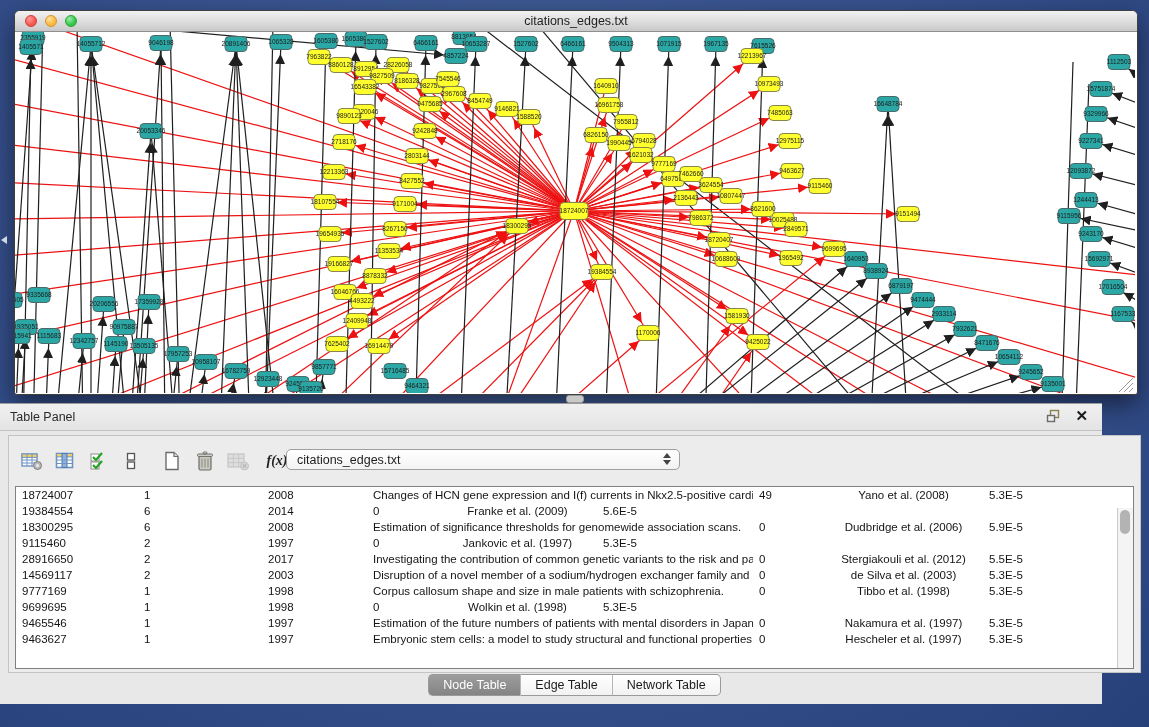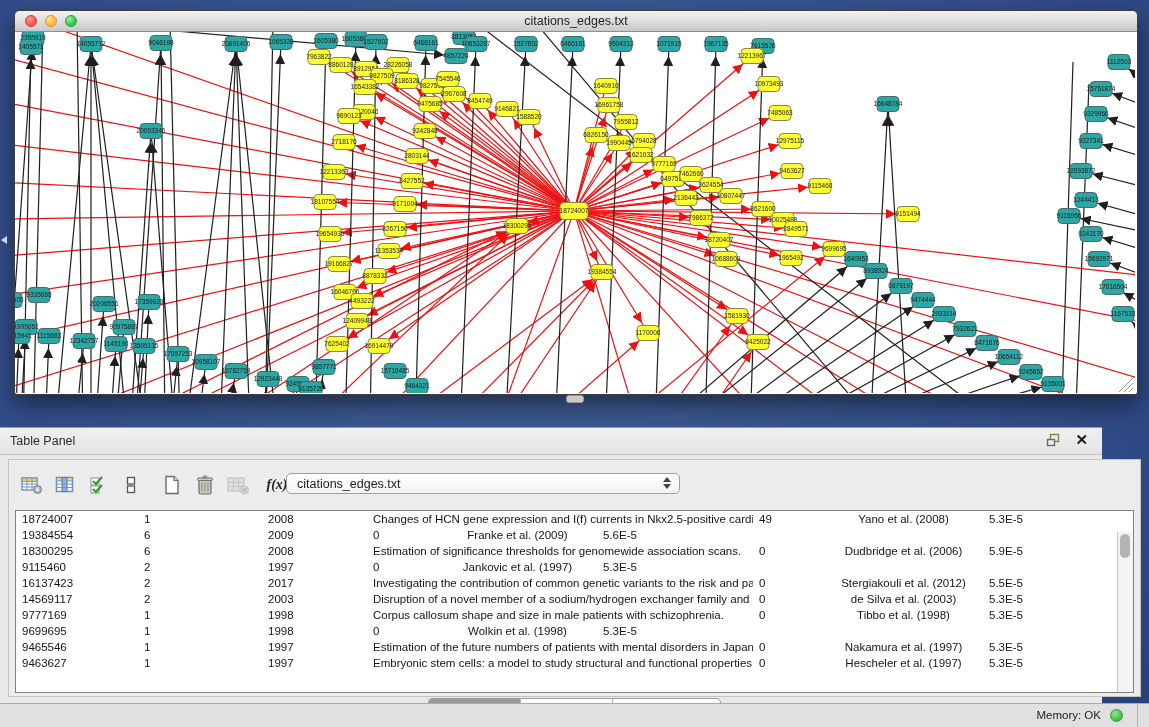--- a/index.html
+++ b/index.html
@@ -19,21 +19,21 @@
   .light.green{background:radial-gradient(circle at 35% 30%,#9dedaa,#35c649 60%);border:1px solid #28a335;}
   .win-title{position:absolute;left:0;right:0;top:3px;text-align:center;font-size:12.5px;color:#222;}
   .canvas{position:relative;width:1120px;height:361px;background:#fff;overflow:hidden;border-radius:0 0 2px 2px;}
   .canvas svg{display:block;}
   .collapse-arrow{position:absolute;left:1px;top:236px;width:0;height:0;
     border-top:4px solid transparent;border-bottom:4px solid transparent;border-right:6px solid #cfd6e4;}
   .splitter-notch{position:absolute;left:566px;top:395px;width:16px;height:6px;background:#c9c9c9;
     border:1px solid #9a9a9a;border-radius:3px;}
   
   .table-panel{position:absolute;left:0;top:403px;width:1102px;height:300px;background:#e8e8e8;
-    border-top:1px solid #9b9b9b;margin-top:24px;}
+    border-top:1px solid #9b9b9b;}
   .panel-header{position:relative;height:26px;background:linear-gradient(#f0f0f0,#e4e4e4);
     border-bottom:1px solid #c2c2c2;}
   .panel-title{position:absolute;left:10px;top:6px;font-size:12.5px;color:#2b2b2b;}
   .panel-actions{position:absolute;right:14px;top:4px;display:flex;gap:14px;align-items:center;}
   .close-icon{font-size:15px;font-weight:bold;color:#1a1a1a;line-height:16px;cursor:default;}
   .panel-content{position:absolute;left:8px;top:31px;width:1131px;height:236px;
     background:#ececec;border:1px solid #c4c4c4;}
   .toolbar{position:absolute;left:8px;top:12px;height:26px;display:flex;align-items:center;}
   .tbtn{width:30px;height:24px;display:flex;align-items:center;justify-content:center;margin-right:3px;}
   .fx{font-family:"Liberation Serif",serif;font-style:italic;font-weight:bold;font-size:14px;color:#222;}
@@ -899,21 +899,21 @@
               <div class="td c1">1</div>
               <div class="td c2">2008</div>
               <div class="td c3">Changes of HCN gene expression and I(f) currents in Nkx2.5-positive cardiomyoc...</div>
               <div class="td c4">49</div>
               <div class="td c5 c-short">Yano et al. (2008)</div>
               <div class="td c6">5.3E-5</div>
             </div>
             <div class="trow">
               <div class="td c0">19384554</div>
               <div class="td c1">6</div>
-              <div class="td c2">2009</div>
+              <div class="td c2">2014</div>
               <div class="td c4">0</div>
               <div class="td c5 c-short">Franke et al. (2009)</div>
               <div class="td c6">5.6E-5</div>
             </div>
             <div class="trow">
               <div class="td c0">18300295</div>
               <div class="td c1">6</div>
               <div class="td c2">2008</div>
               <div class="td c3">Estimation of significance thresholds for genomewide association scans.</div>
               <div class="td c4">0</div>
@@ -922,21 +922,21 @@
             </div>
             <div class="trow">
               <div class="td c0">9115460</div>
               <div class="td c1">2</div>
               <div class="td c2">1997</div>
               <div class="td c4">0</div>
               <div class="td c5 c-short">Jankovic et al. (1997)</div>
               <div class="td c6">5.3E-5</div>
             </div>
             <div class="trow">
-              <div class="td c0">16137423</div>
+              <div class="td c0">28916650</div>
               <div class="td c1">2</div>
               <div class="td c2">2017</div>
               <div class="td c3">Investigating the contribution of common genetic variants to the risk and pathogen...</div>
               <div class="td c4">0</div>
               <div class="td c5 c-short">Stergiakouli et al. (2012)</div>
               <div class="td c6">5.5E-5</div>
             </div>
             <div class="trow">
               <div class="td c0">14569117</div>
               <div class="td c1">2</div>
@@ -987,18 +987,13 @@
         </div>
       </div>
     </div>
     <div class="tabbar" id="tabbar">
         <div class="tab selected">Node Table</div>
         <div class="tab">Edge Table</div>
         <div class="tab">Network Table</div>
       </div>
   </div>
 
-  <div class="statusbar">
-    <span class="mem">Memory: OK</span>
-    <span class="dot"></span>
-    <span class="status-divider"></span>
-  </div>
 </div>
 
 </body></html>

